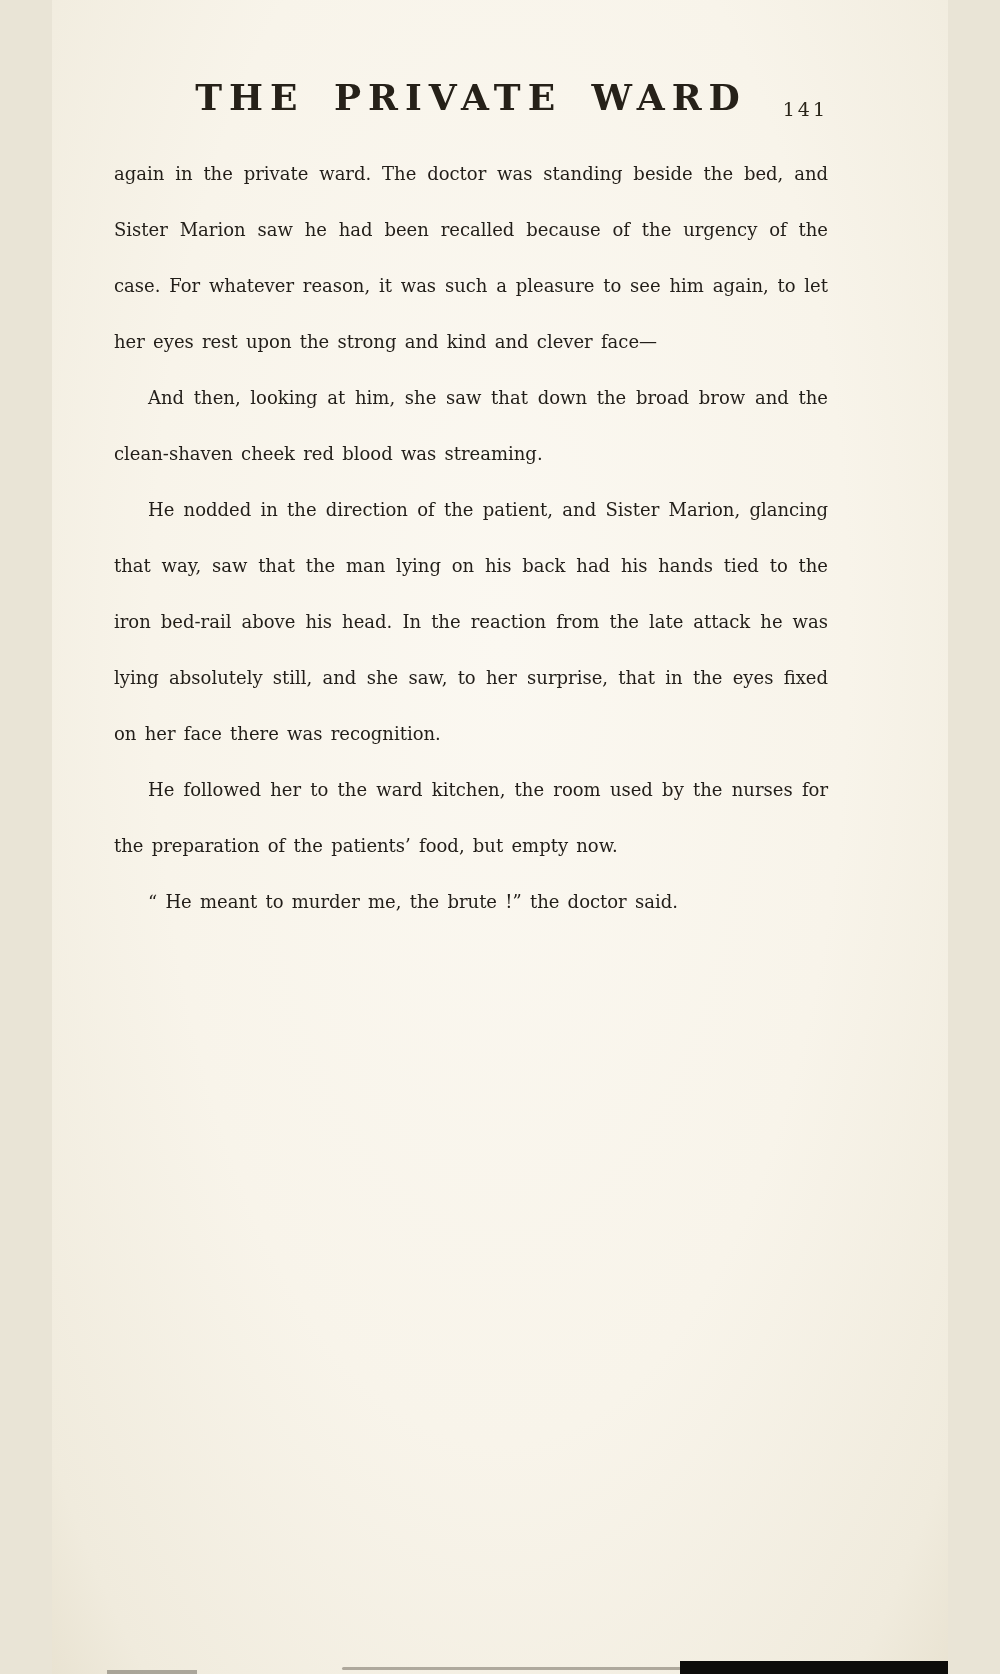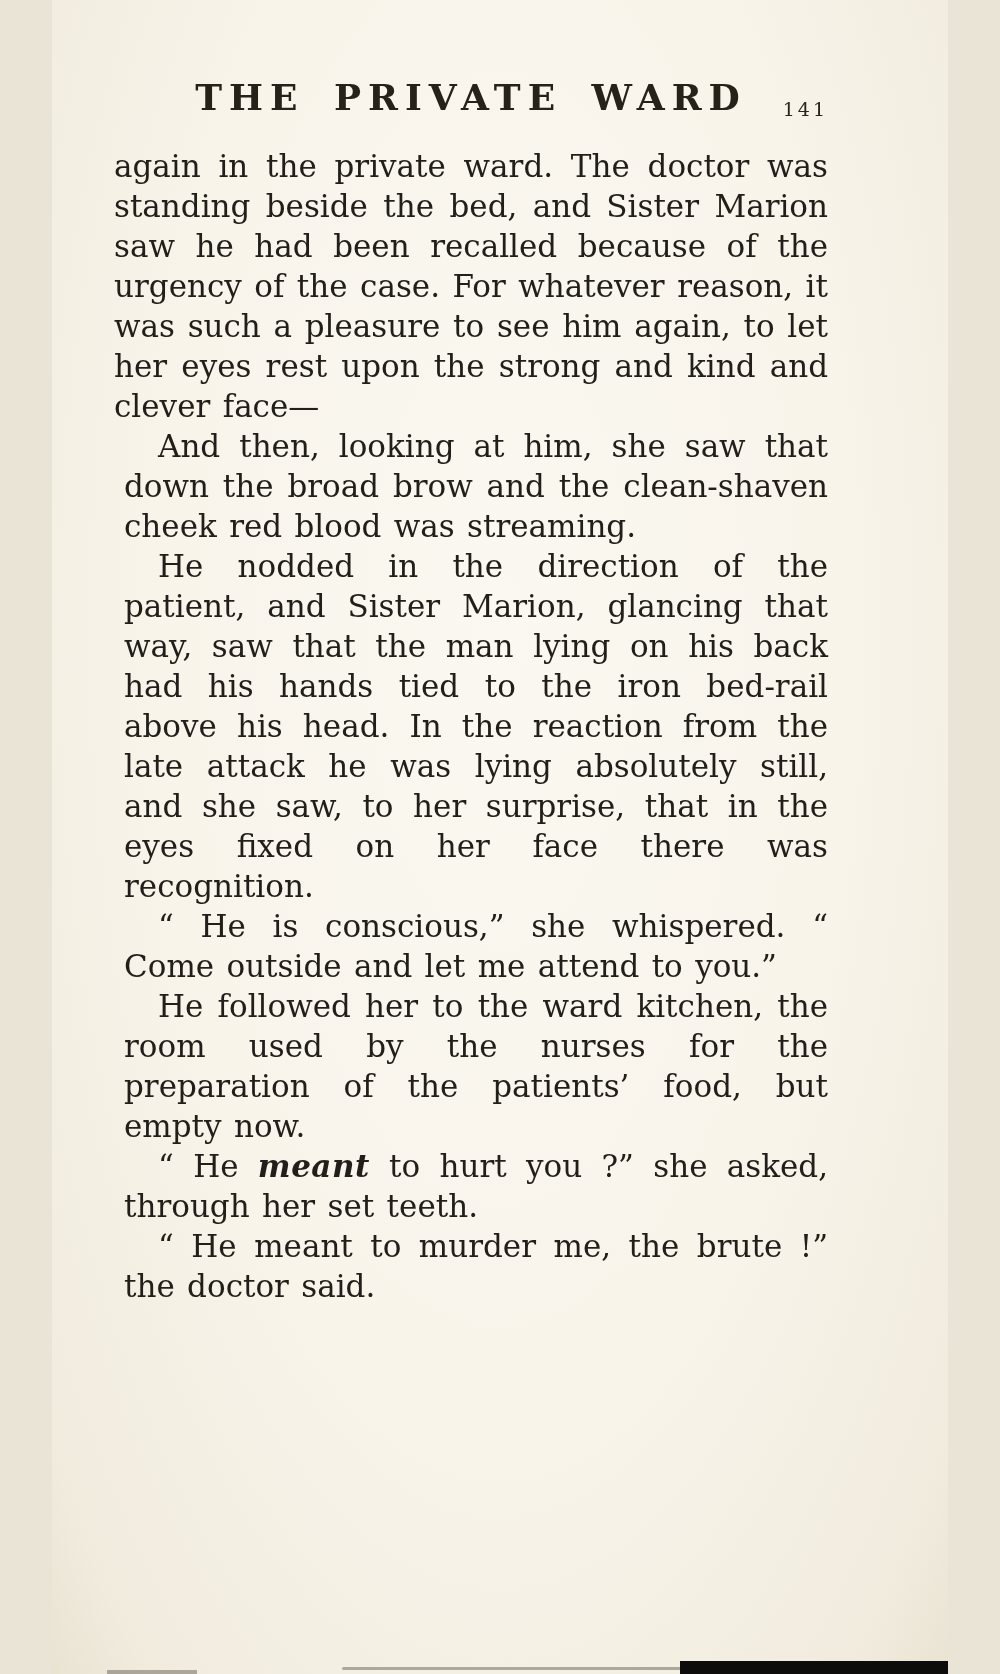--- a/index.html
+++ b/index.html
@@ -35,30 +35,29 @@
     position: absolute;
     right: 0;
     bottom: 6px;
     font-size: 19px;
     letter-spacing: 3px;
     color: #2a2519;
   }
   .text-block {
     margin: 0 120px 0 62px;
     text-align: justify;
-    font-size: 31px;
-    line-height: 40px;
+    font-size: 18px;
+    line-height: 56px;
     word-spacing: 2.5px;
   }
   .text-block p {
     margin: 0;
   }
   .text-block p.indent {
     text-indent: 34px;
-    margin-left: 10px;
   }
   .em {
     font-style: italic;
     font-weight: bold;
     letter-spacing: 0.5px;
   }
   .bottom-edge {
     position: absolute;
     bottom: 4px;
     left: 290px;
@@ -91,23 +90,21 @@
 
   <header class="page-header">
     <span class="running-title">THE PRIVATE WARD</span>
     <span class="page-number">141</span>
   </header>
 
   <main class="text-block">
       <p class=""><span>again in the private ward.  The doctor was standing beside the bed, and Sister Marion saw he had been recalled because of the urgency of the case.  For whatever reason, it was such a pleasure to see him again, to let her eyes rest upon the strong and kind and clever face—</span></p>
       <p class="indent"><span>And then, looking at him, she saw that down the broad brow and the clean-shaven cheek red blood was streaming.</span></p>
       <p class="indent"><span>He nodded in the direction of the patient, and Sister Marion, glancing that way, saw that the man lying on his back had his hands tied to the iron bed-rail above his head.  In the reaction from the late attack he was lying absolutely still, and she saw, to her surprise, that in the eyes fixed on her face there was recognition.</span></p>
-      <p class="indent"><span>“ He is conscious,” she whispered.  “ Come outside and let me attend to you.”</span></p>
       <p class="indent"><span>He followed her to the ward kitchen, the room used by the nurses for the preparation of the patients’ food, but empty now.</span></p>
-      <p class="indent"><span>“ He </span><span class="em">meant</span><span> to hurt you ?” she asked, through her set teeth.</span></p>
       <p class="indent"><span>“ He meant to murder me, the brute !” the doctor said.</span></p>
     </main>
 
   <div class="bottom-edge"></div>
   <div class="bottom-bar"></div>
   <div class="bottom-smudge"></div>
 
 </div>
 
 </body></html>

